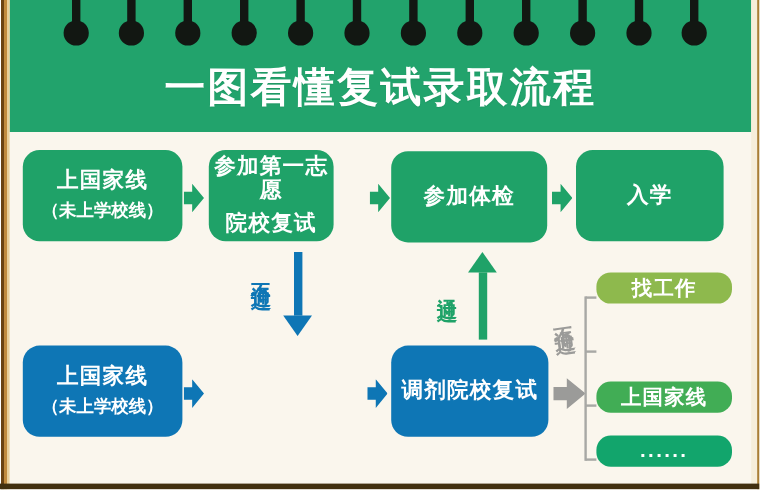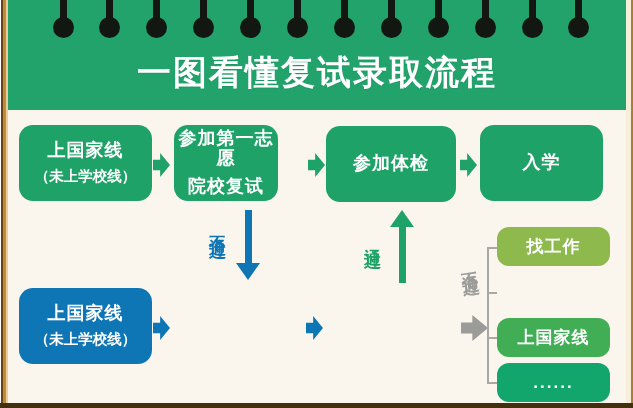--- a/index.html
+++ b/index.html
@@ -78,21 +78,21 @@
     position:absolute;writing-mode:vertical-rl;text-orientation:upright;
     font-weight:700;font-size:17px;letter-spacing:3px;line-height:1;
   }
   .vlabel.blue-t{color:var(--blue,#0e76b5);}
   .vlabel.green-t{color:var(--box-green,#1fa268);}
   .vlabel.gray-t{color:var(--gray,#9b9b99);transform:rotate(-8deg);}
   
   .brk{position:absolute;background:#a8a8a5;}
   
   .outcome{
-    position:absolute;left:497px;width:113px;height:39px;
+    position:absolute;left:497px;width:113px;height:26px;
     border-radius:12px;color:#fff;font-weight:700;font-size:17px;
     display:flex;align-items:center;justify-content:center;letter-spacing:1px;
   }
   .outcome.o0{background:var(--outcomes-0,#8eb94d);top:227px;}
   .outcome.o1{background:var(--outcomes-1,#6fb349);top:273px;}
   .outcome.o2{background:var(--outcomes-2,#41ad55);top:318px;}
   .outcome.o3{background:var(--outcomes-3,#12a56c);top:363px;letter-spacing:2px;}
 </style>
 </head>
 <body>
@@ -189,20 +189,23 @@
   <div class="vlabel gray-t" style="left:459px;top:259px;">不通过</div>
 
   <div class="fbox blue" style="left:19px;top:288px;width:133px;height:76px;">
     <span class="l1">上国家线</span>
     <span class="l2">（未上学校线）</span>
   </div>
   <div class="harrow blue-a" style="left:153px;top:315px;"></div>
 
   <div class="harrow blue-a" style="left:306px;top:315px;"></div>
 
+  <div class="fbox blue" style="left:326px;top:288px;width:131px;height:76px;">
+    <span class="l1">调剂院校复试</span>
+  </div>
 
   <div class="harrow gray-a gray-big" style="left:461px;top:314px;"></div>
 
   <div class="brk" style="left:487px;top:247px;width:2px;height:137px;"></div>
   <div class="brk" style="left:488px;top:247px;width:9px;height:2px;"></div>
   <div class="brk" style="left:488px;top:292px;width:9px;height:2px;"></div>
   <div class="brk" style="left:488px;top:337px;width:9px;height:2px;"></div>
   <div class="brk" style="left:488px;top:382px;width:9px;height:2px;"></div>
 
   <div class="outcome o0">找工作</div>

